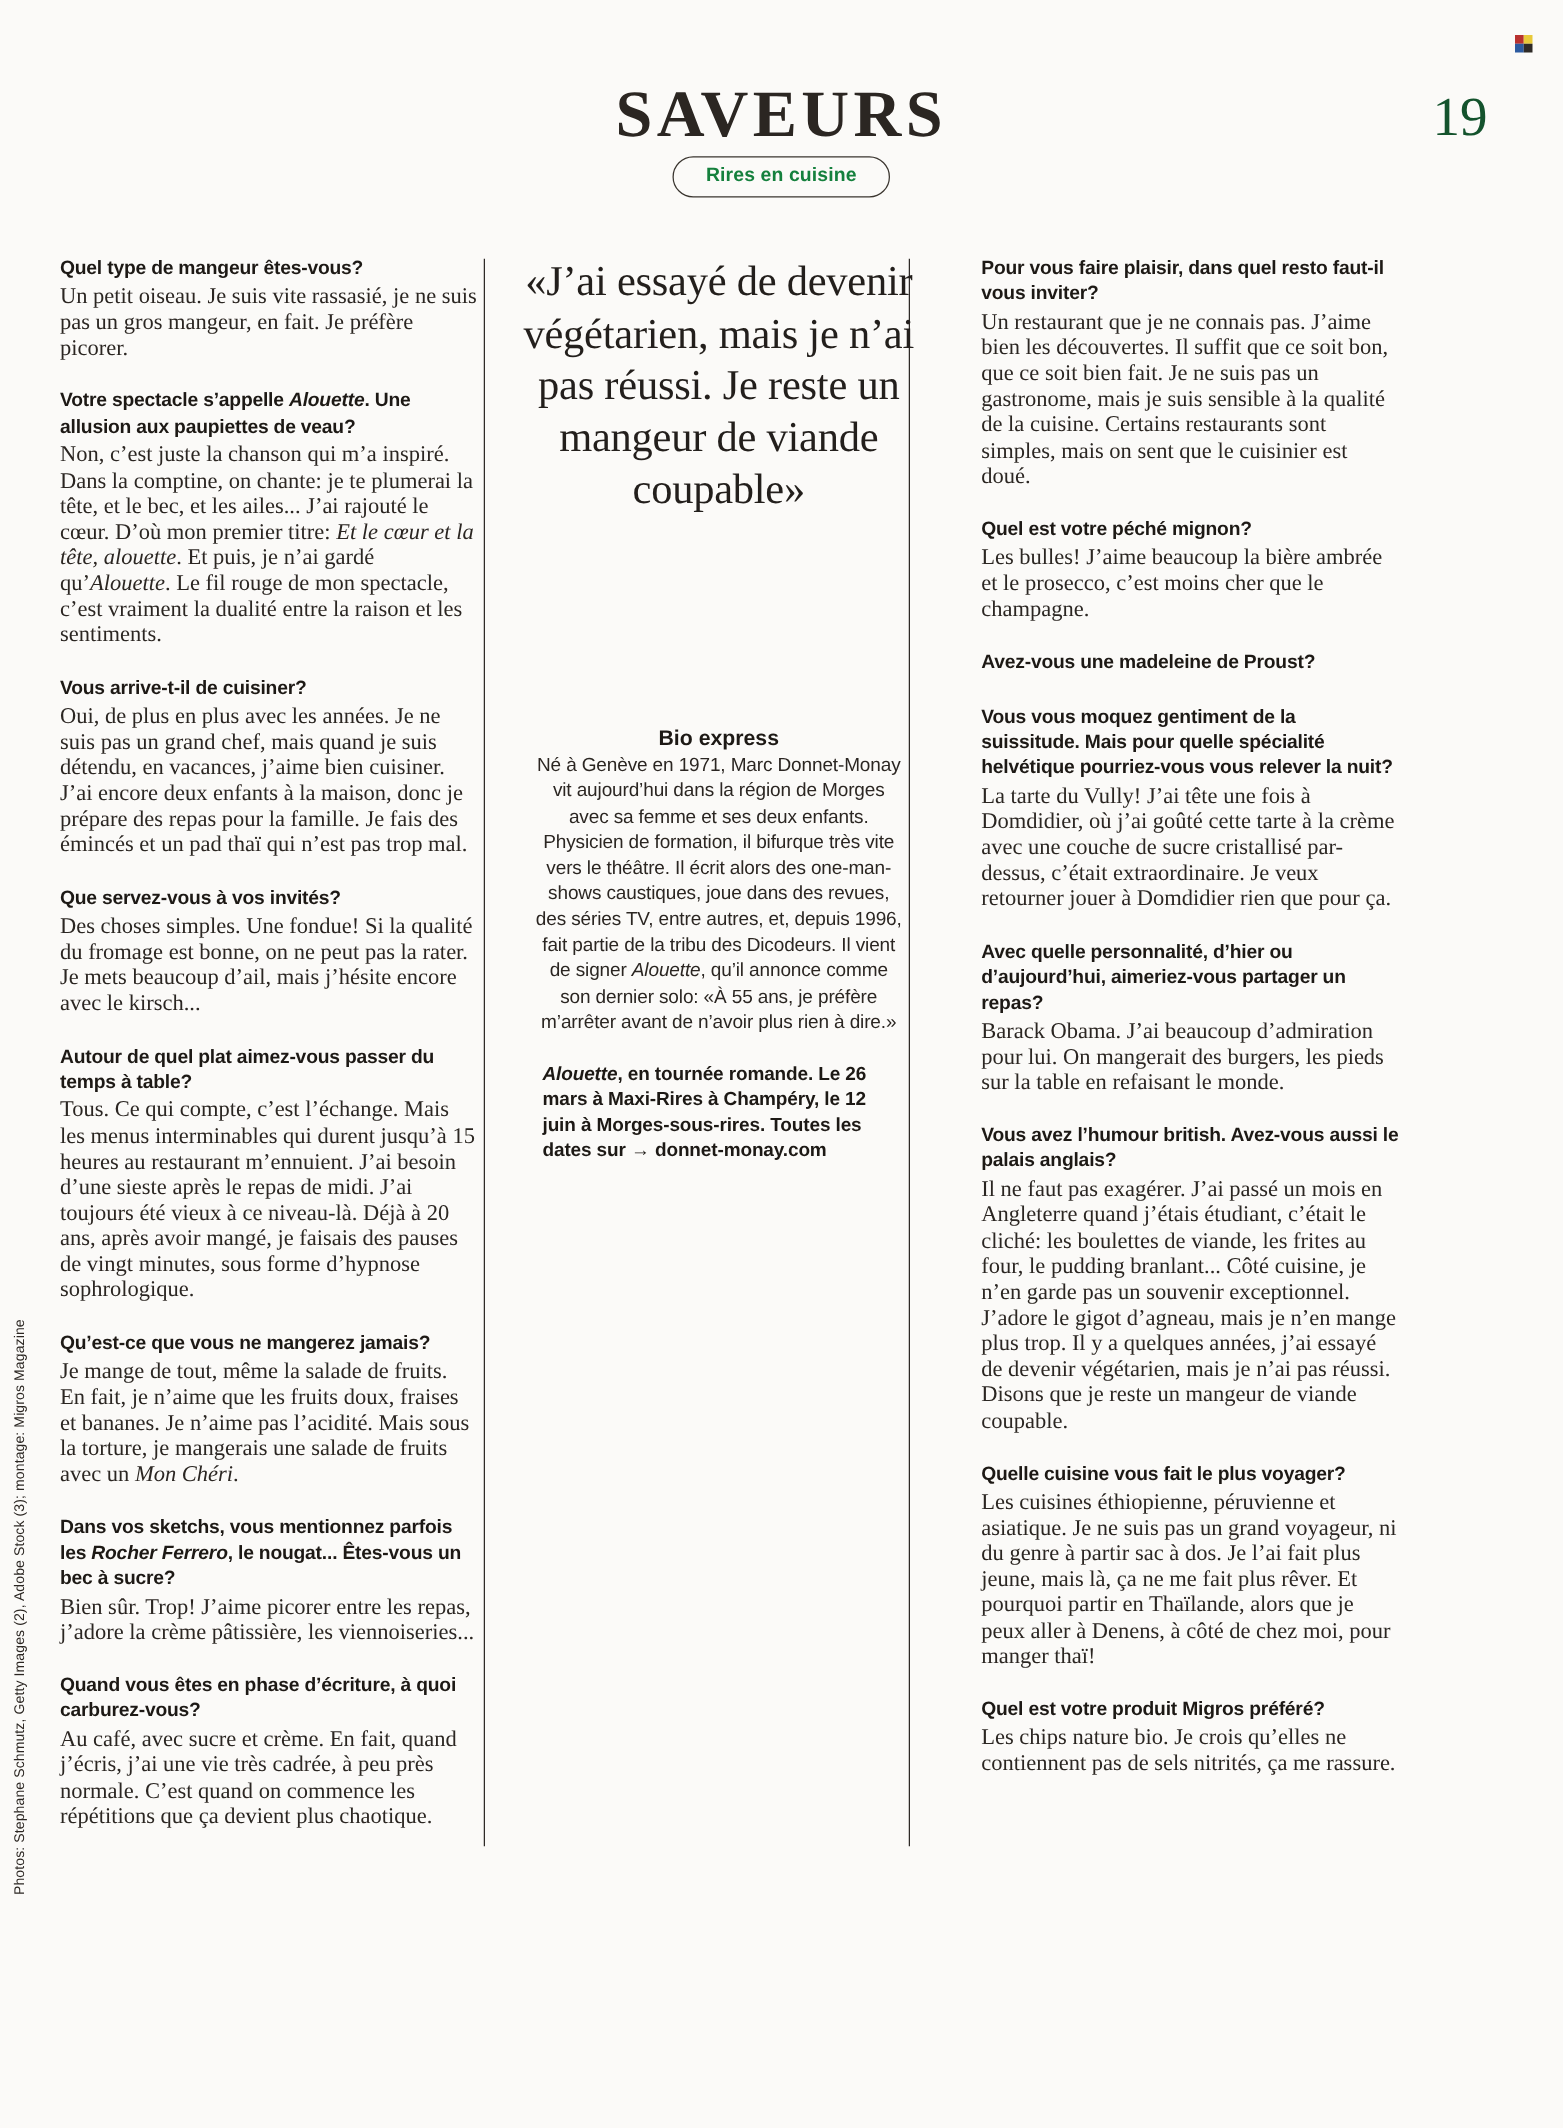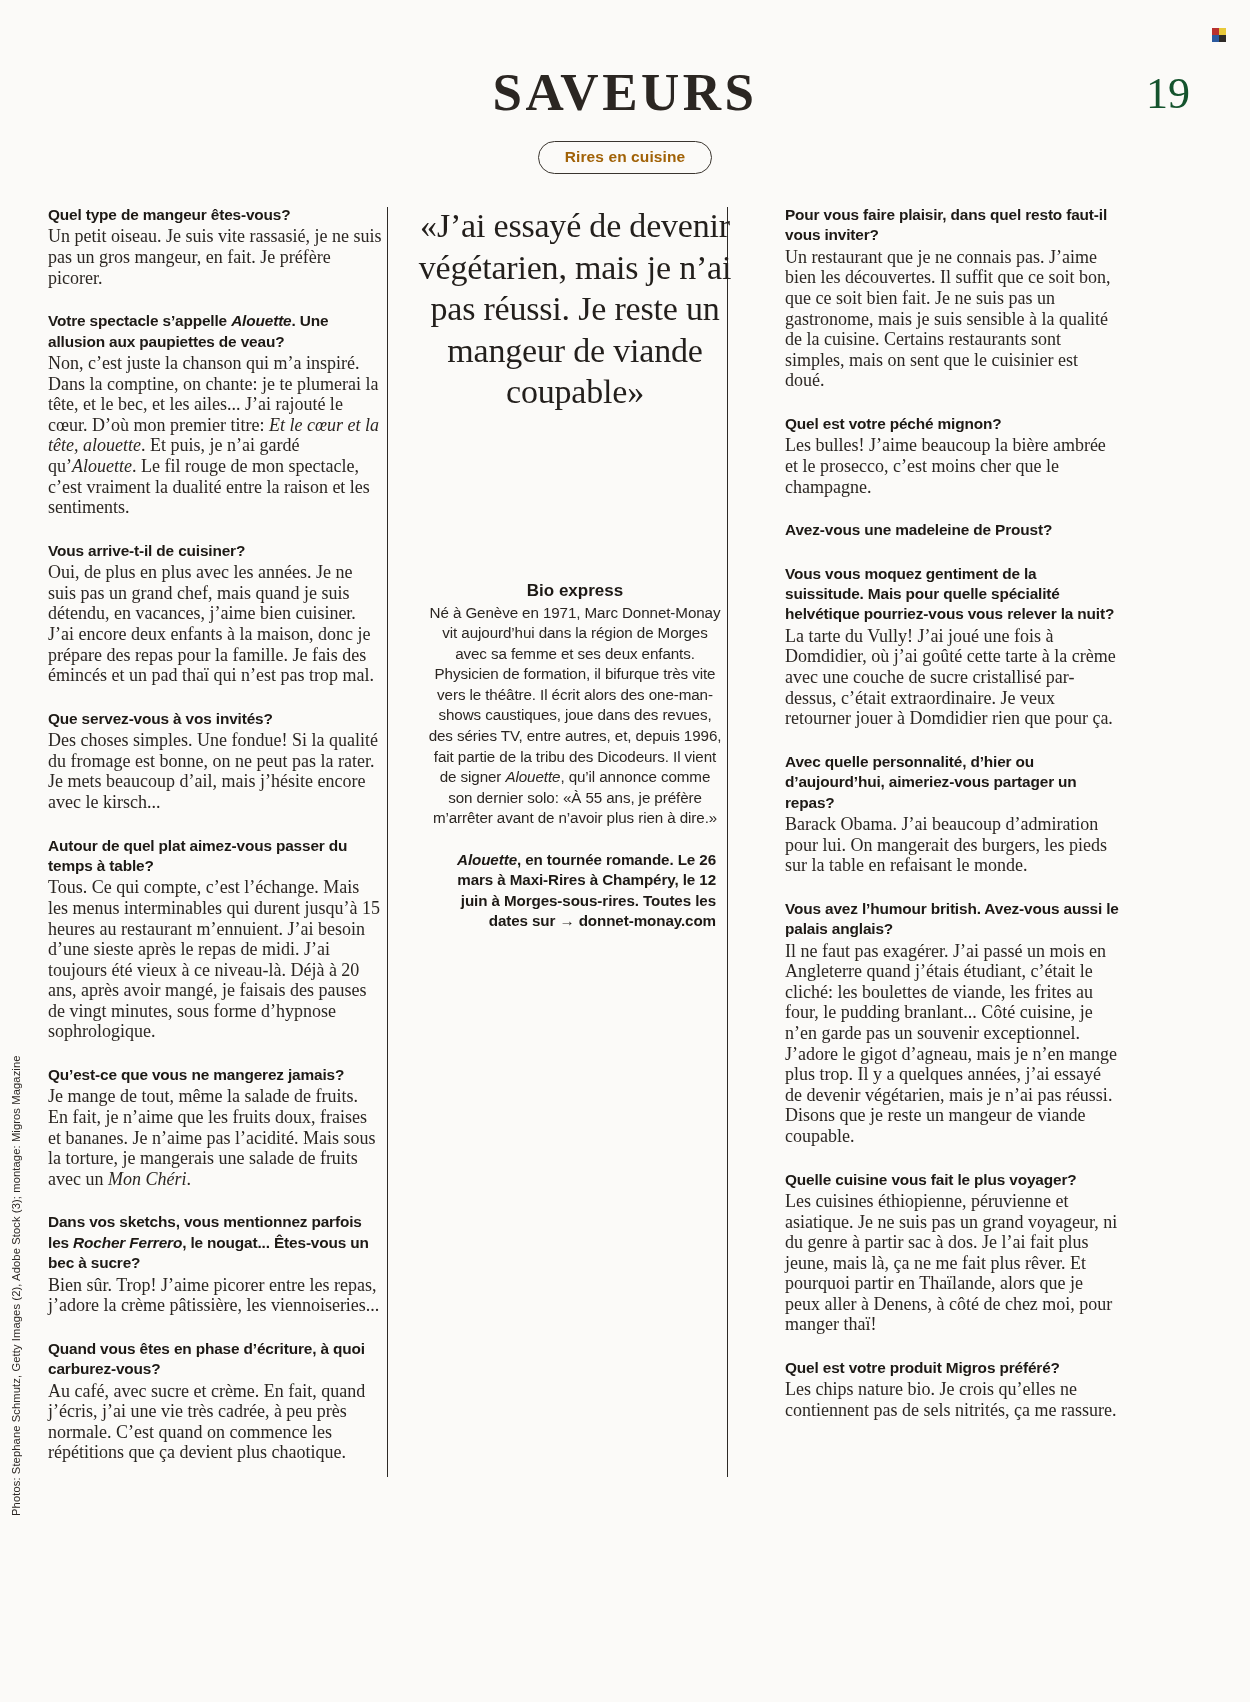--- a/index.html
+++ b/index.html
@@ -32,29 +32,29 @@
   .masthead h1 {
     margin:0;
     font-family:"Liberation Serif", serif;
     font-weight:700;
     font-size:53px;
     letter-spacing:3.5px;
     color:#2b2622;
   }
   .rubric {
     display:inline-block;
-    margin-top:19px;
+    margin-top:3px;
     padding:6px 26px 7px;
     border:1.3px solid #3a352f;
     border-radius:20px;
     font-family:"Liberation Sans", sans-serif;
     font-size:15.5px;
     font-weight:600;
     letter-spacing:.1px;
-    color:#a16207;
+    color:#15803d;
   }
   .folio {
     position:absolute;
     top:68px; right:60px;
     font-family:"Liberation Serif", serif;
     font-size:44px;
     color:#14532d;
   }
 
   
@@ -123,21 +123,21 @@
     font-size:15.2px;
     line-height:20.6px;
     color:#2b2622;
     margin:0;
     padding:0 18px;
     letter-spacing:-.1px;
   }
   .bio-text em { font-style:italic; }
   .tour {
     margin-top:21px;
-    text-align:right;
+    text-align:left;
     font-family:"Liberation Sans", sans-serif;
     font-size:15.2px;
     line-height:20.4px;
     font-weight:700;
     color:#1d1915;
     padding:0 24px;
     letter-spacing:-.1px;
   }
   .tour em { font-style:italic; }
 
@@ -229,21 +229,21 @@
       </div>
       <div class="qa">
         <p class="q">Quel est votre péché mignon?</p>
         <p class="a">Les bulles! J’aime beaucoup la bière ambrée et le prosecco, c’est moins cher que le champagne.</p>
       </div>
       <div class="qa">
         <p class="q">Avez-vous une madeleine de Proust?</p>
       </div>
       <div class="qa">
         <p class="q">Vous vous moquez gentiment de la suissitude. Mais pour quelle spécialité helvétique pourriez-vous vous relever la nuit?</p>
-        <p class="a">La tarte du Vully! J’ai joué une fois à Domdidier, où j’ai goûté cette tarte à la crème avec une couche de sucre cristallisé par-dessus, c’était extraordinaire. Je veux retourner jouer à Domdidier rien que pour ça.</p>
+        <p class="a">La tarte du Vully! J’ai tête une fois à Domdidier, où j’ai goûté cette tarte à la crème avec une couche de sucre cristallisé par-dessus, c’était extraordinaire. Je veux retourner jouer à Domdidier rien que pour ça.</p>
       </div>
       <div class="qa">
         <p class="q">Avec quelle personnalité, d’hier ou d’aujourd’hui, aimeriez-vous partager un repas?</p>
         <p class="a">Barack Obama. J’ai beaucoup d’admiration pour lui. On mangerait des burgers, les pieds sur la table en refaisant le monde.</p>
       </div>
       <div class="qa">
         <p class="q">Vous avez l’humour british. Avez-vous aussi le palais anglais?</p>
         <p class="a">Il ne faut pas exagérer. J’ai passé un mois en Angleterre quand j’étais étudiant, c’était le cliché: les boulettes de viande, les frites au four, le pudding branlant... Côté cuisine, je n’en garde pas un souvenir exceptionnel. J’adore le gigot d’agneau, mais je n’en mange plus trop. Il y a quelques années, j’ai essayé de devenir végétarien, mais je n’ai pas réussi. Disons que je reste un mangeur de viande coupable.</p>
       </div>
       <div class="qa">

